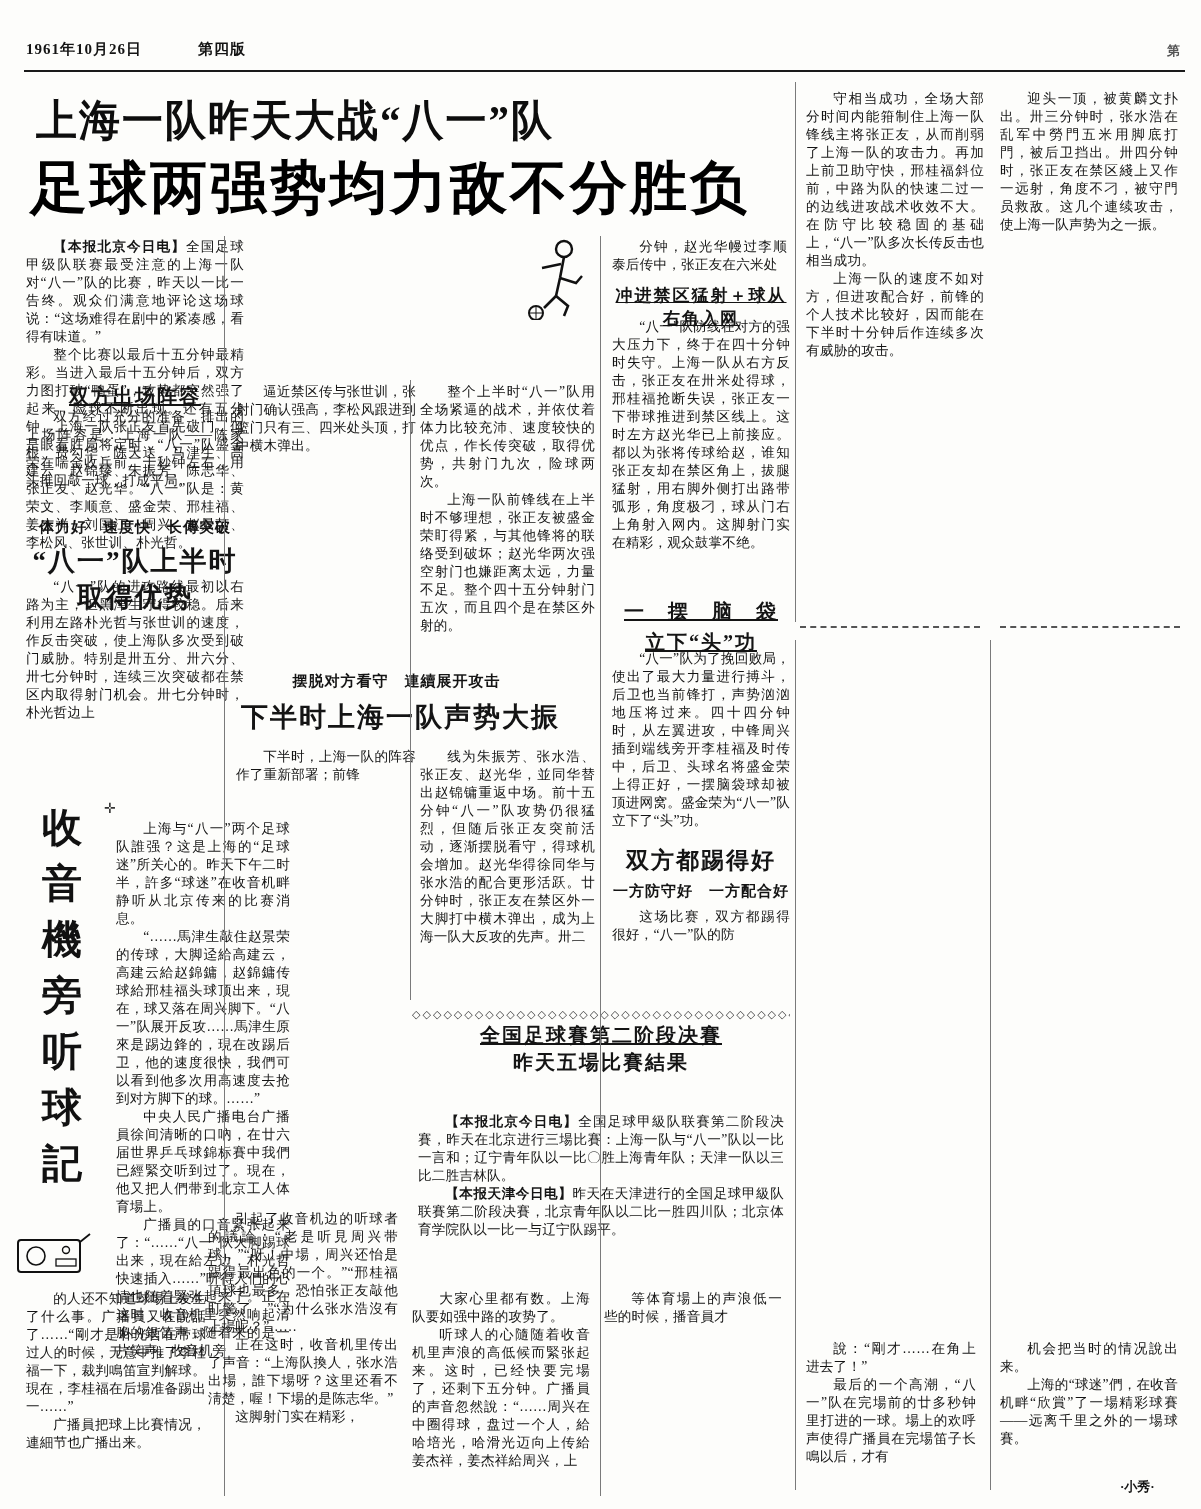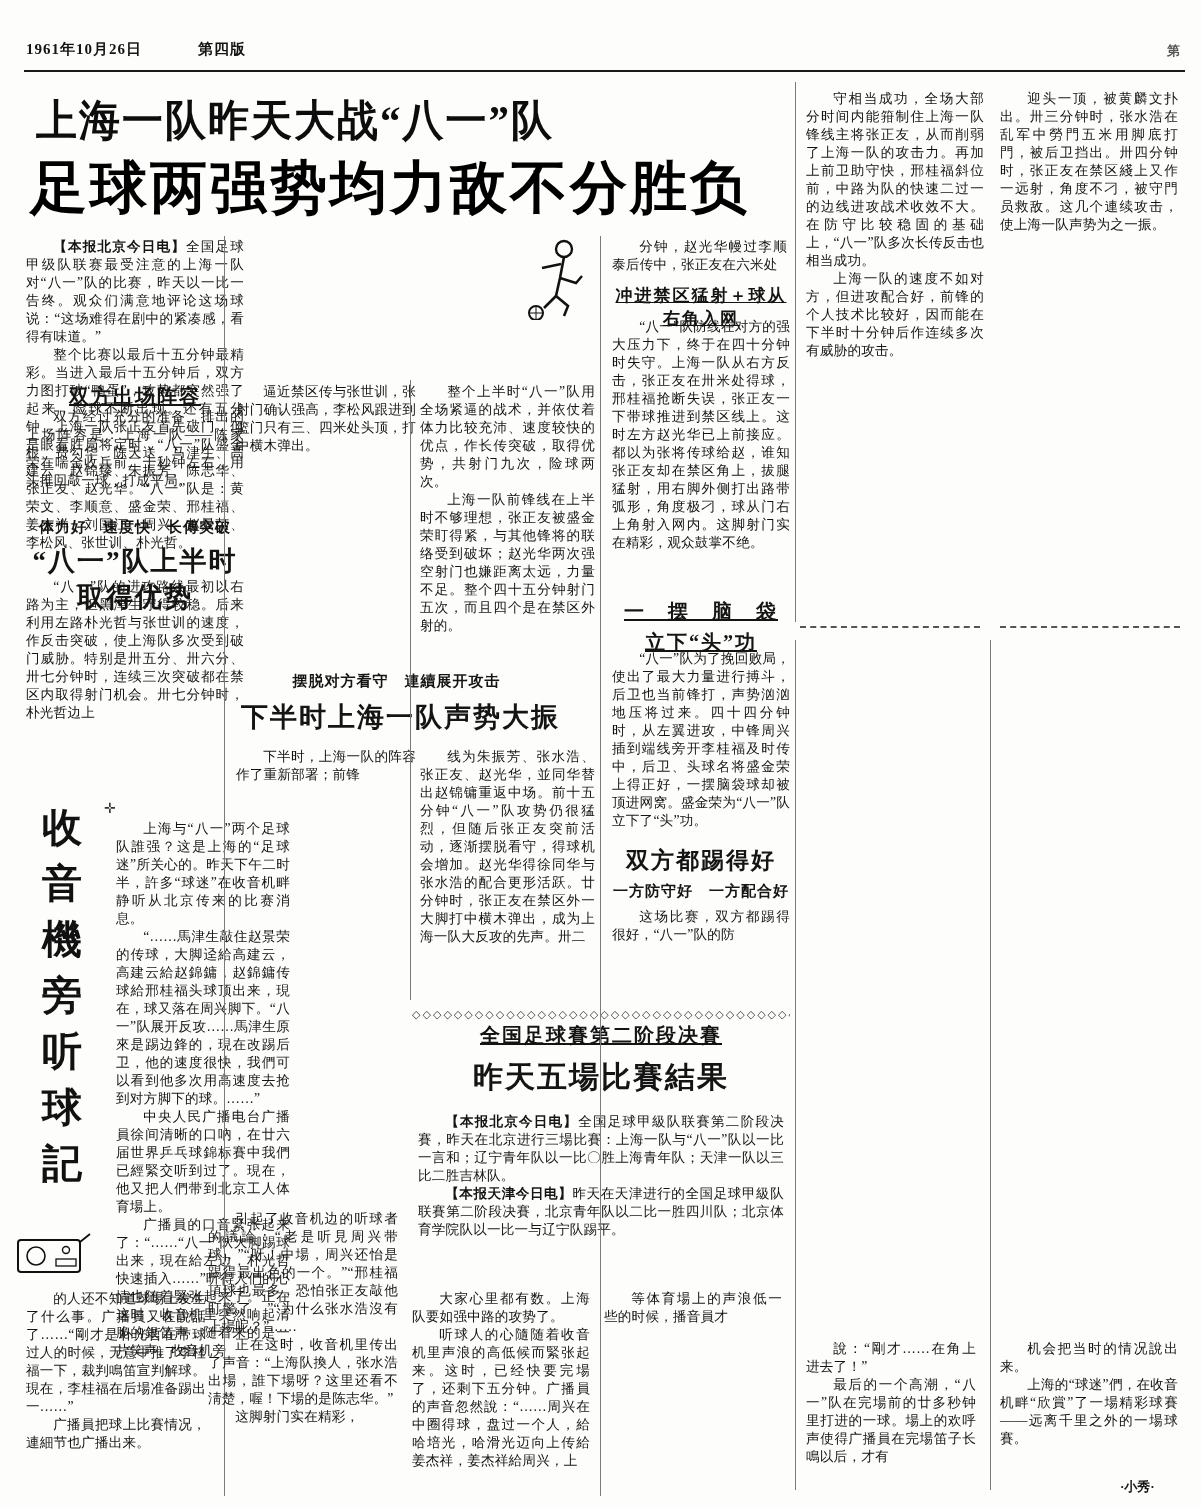--- a/index.html
+++ b/index.html
@@ -254,21 +254,21 @@
     <p>上海一队前锋线在上半时不够理想，张正友被盛金荣盯得紧，与其他锋将的联络受到破坏；赵光华两次强空射门也嫌距离太远，力量不足。整个四十五分钟射门五次，而且四个是在禁区外射的。</p>
   </div>
 
   <div class="col bodytext" style="left:420px; top:748px; width:175px;">
     <p>线为朱振芳、张水浩、张正友、赵光华，並同华替出赵锦镛重返中场。前十五分钟“八一”队攻势仍很猛烈，但随后张正友突前活动，逐渐摆脱看守，得球机会增加。赵光华得徐同华与张水浩的配合更形活跃。廿分钟时，张正友在禁区外一大脚打中横木弹出，成为上海一队大反攻的先声。卅二</p>
   </div>
 
   <div class="box-sep" style="left:412px; top:1008px; width:378px;">◇◇◇◇◇◇◇◇◇◇◇◇◇◇◇◇◇◇◇◇◇◇◇◇◇◇◇◇◇◇◇◇◇◇◇◇◇◇◇◇◇◇◇◇◇</div>
   <div class="col" style="left:412px; top:1022px; width:378px;">
     <div class="subhead sh-1 center">全国足球賽第二阶段决賽</div>
-    <div class="subhead sh-3 center" style="margin-top:8px; font-size:30px;">昨天五場比賽結果</div>
+    <div class="subhead sh-3 center" style="margin-top:0; font-size:20px;">昨天五場比賽結果</div>
   </div>
   <div class="col bodytext" style="left:418px; top:1113px; width:366px;">
     <p><span class="lead">【本报北京今日电】</span><span>全国足球甲級队联賽第二阶段决賽，昨天在北京进行三場比賽：上海一队与“八一”队以一比一言和；辽宁青年队以一比〇胜上海青年队；天津一队以三比二胜吉林队。</span></p>
     <p><span class="lead">【本报天津今日电】</span><span>昨天在天津进行的全国足球甲級队联賽第二阶段决賽，北京青年队以二比一胜四川队；北京体育学院队以一比一与辽宁队踢平。</span></p>
   </div>
 
   <div class="col bodytext" style="left:412px; top:1290px; width:178px;">
     <p>大家心里都有数。上海队要如强中路的攻势了。</p>
     <p>听球人的心隨随着收音机里声浪的高低候而緊张起来。这时，已经快要完場了，还剩下五分钟。广播員的声音忽然說：“……周兴在中圈得球，盘过一个人，給哈培光，哈滑光迈向上传給姜杰祥，姜杰祥給周兴，上</p>
   </div>

